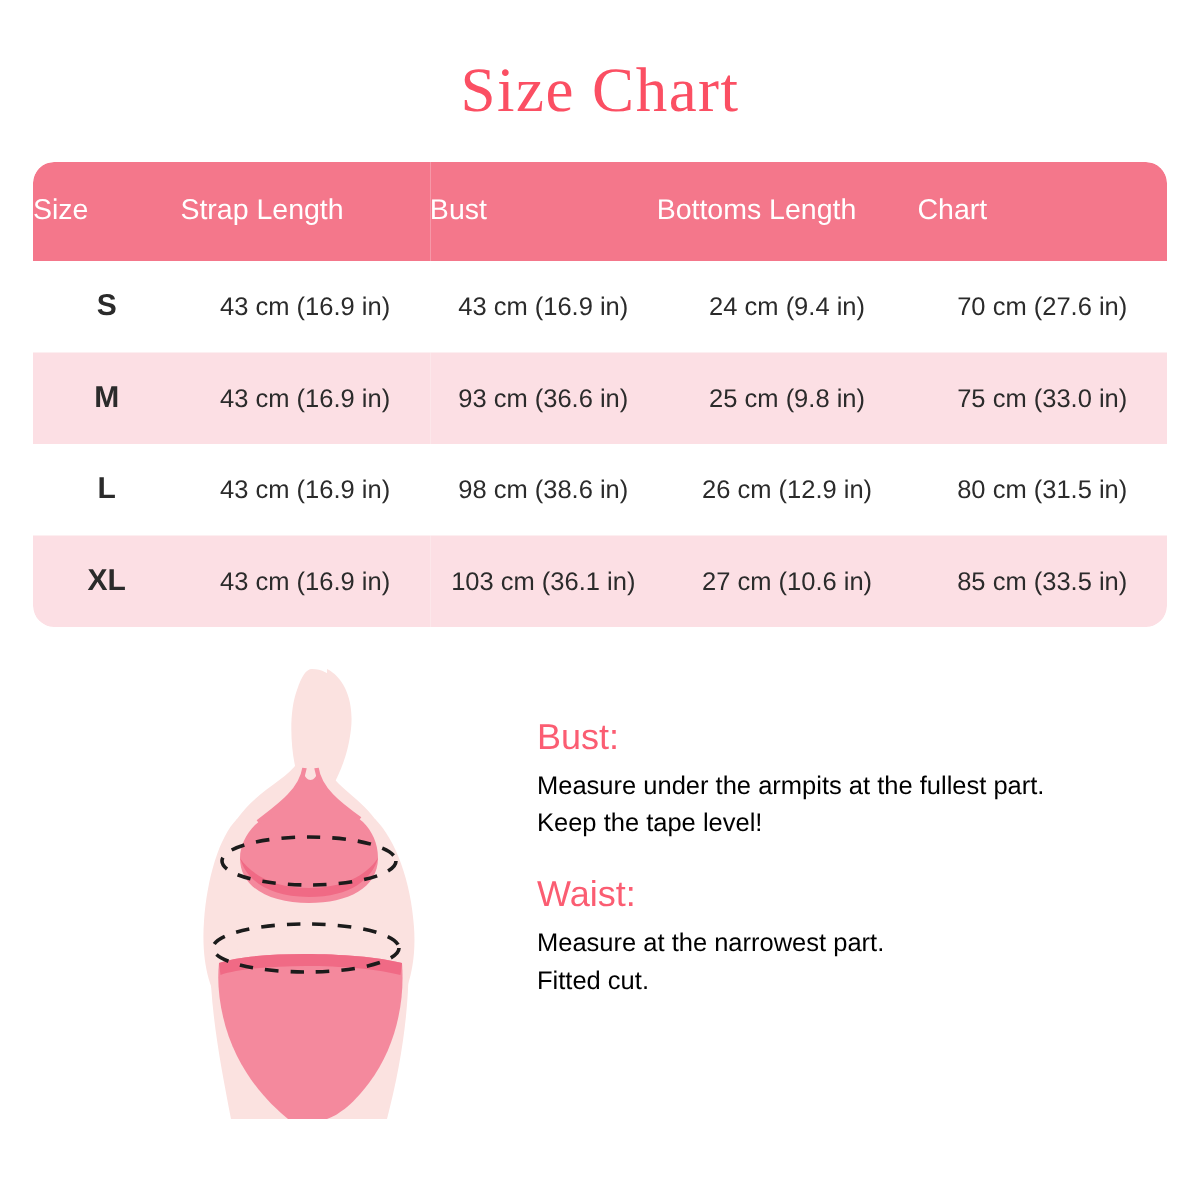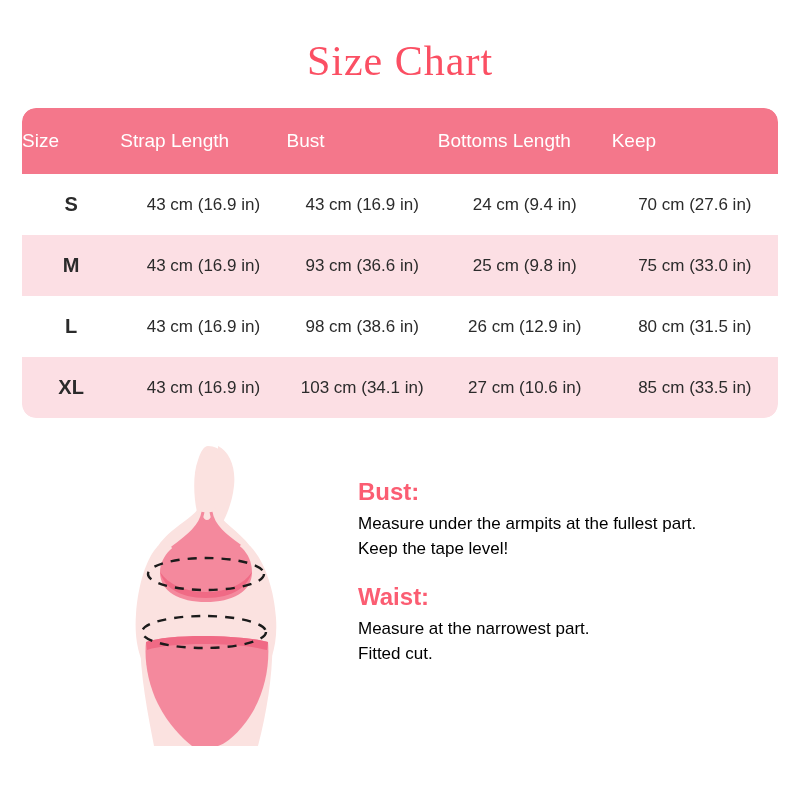--- a/index.html
+++ b/index.html
@@ -109,21 +109,21 @@
   }
   .notes-col {
     flex: 1;
     padding-top: 32px;
     padding-left: 6px;
   }
   .note-heading {
     color: #fb5d72;
     font-size: 24px;
     margin: 0 0 6px 0;
-    font-weight: bold;
+    font-weight: normal;
   }
   .note-body {
     color: #000000;
     font-size: 17px;
     line-height: 1.45;
     margin: 0 0 22px 0;
   }
 </style>
 </head>
 <body>
@@ -140,21 +140,21 @@
           <col class="c2">
           <col class="c3">
           <col class="c4">
       </colgroup>
       <thead>
         <tr>
           <th>Size</th>
           <th>Strap Length</th>
           <th>Bust</th>
           <th>Bottoms Length</th>
-          <th>Keep</th>
+          <th>Chart</th>
         </tr>
       </thead>
       <tbody>
         <tr class="odd">
           <td class="size-cell">S</td>
           <td>43 cm (16.9 in)</td>
           <td>43 cm (16.9 in)</td>
           <td>24 cm (9.4 in)</td>
           <td>70 cm (27.6 in)</td>
         </tr>
@@ -168,21 +168,21 @@
         <tr class="odd">
           <td class="size-cell">L</td>
           <td>43 cm (16.9 in)</td>
           <td>98 cm (38.6 in)</td>
           <td>26 cm (12.9 in)</td>
           <td>80 cm (31.5 in)</td>
         </tr>
         <tr class="even">
           <td class="size-cell">XL</td>
           <td>43 cm (16.9 in)</td>
-          <td>103 cm (34.1 in)</td>
+          <td>103 cm (36.1 in)</td>
           <td>27 cm (10.6 in)</td>
           <td>85 cm (33.5 in)</td>
         </tr>
       </tbody>
     </table>
   </div>
 
   <div class="bottom">
 
     <div class="figure-col">

